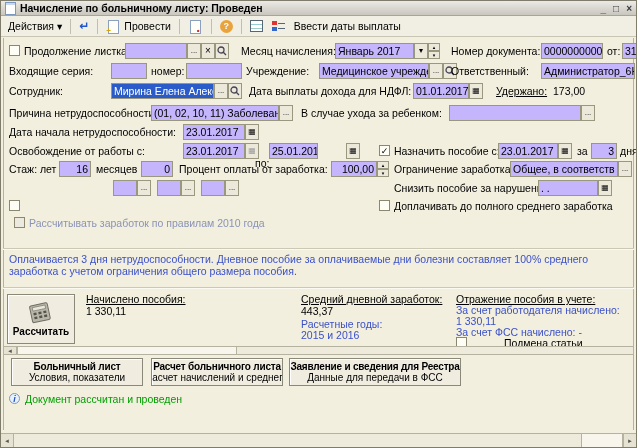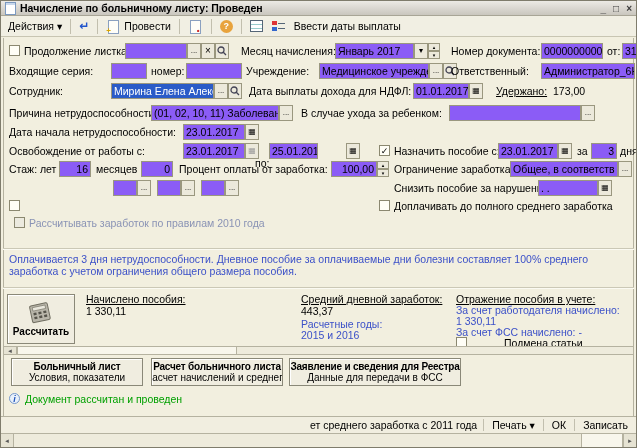--- a/index.html
+++ b/index.html
@@ -27,21 +27,21 @@
   .grid-icon{width:13px;height:12px;border:1px solid #567;box-sizing:border-box;
     background:linear-gradient(#9cc 0 0) 0 3px/100% 1px no-repeat,linear-gradient(#9cc 0 0) 0 7px/100% 1px no-repeat,#fff;}
   .struct-icon{width:13px;height:12px;position:relative;}
   .struct-icon i{position:absolute;width:5px;height:4px;background:#d33;left:0;top:1px;}
   .struct-icon b{position:absolute;width:5px;height:4px;background:#36c;left:0;bottom:1px;}
   .struct-icon s{position:absolute;right:0;top:3px;width:7px;height:1px;background:#567;}
   .struct-icon u{position:absolute;right:0;bottom:3px;width:7px;height:1px;background:#567;}
   .arrow-save{color:#2255cc;font-size:12px;font-weight:bold;line-height:13px;}
   
   .lbl{position:absolute;height:14px;line-height:14px;white-space:nowrap;}
-  .fld{position:absolute;height:16px;background:#8b5cf6;border:1px solid #9a977f;box-sizing:border-box;
+  .fld{position:absolute;height:16px;background:#c4b5fd;border:1px solid #9a977f;box-sizing:border-box;
     display:flex;align-items:center;padding:0 2px;white-space:nowrap;overflow:hidden;}
   .fld.num{justify-content:flex-end;}
   .fld.sel{background:#2a5bc8;color:#fff;}
   .sbtn{position:absolute;width:14px;height:16px;background:#ece9db;border:1px solid #9a977f;box-sizing:border-box;
     display:flex;align-items:center;justify-content:center;font-size:8px;line-height:8px;cursor:default;}
   .spin{position:absolute;width:12px;height:16px;display:flex;flex-direction:column;}
   .spin span{flex:1;background:#ece9db;border:1px solid #9a977f;font-size:5px;line-height:6px;text-align:center;box-sizing:border-box;}
   .cb{position:absolute;width:11px;height:11px;background:#fffef6;border:1px solid #8b8870;box-sizing:border-box;
     font-size:9px;line-height:10px;text-align:center;font-weight:bold;}
   .cb.dis{background:#eceadf;}
@@ -313,32 +313,20 @@
     <span class="s">Расчет начислений и среднего</span>
   </div>
   <div class="tabbtn" style="left:288px;width:172px;">
     <span class="t">Заявление и сведения для Реестра</span>
     <span class="s">Данные для передачи в ФСС</span>
   </div>
 
   <span class="info-i" style="left:8px;top:392px;"><span>i</span></span>
   <span class="lbl green" style="left:24px;top:391px;">Документ рассчитан и проведен</span>
 
-  <div class="footer">
-    <span>ет среднего заработка с 2011 года</span>
-    <span class="fsep"></span>
-    <span class="fbtn">
-      <span>Печать</span>
-      <span>▾</span>
-    </span>
-    <span class="fsep"></span>
-    <span class="fbtn bold">ОК</span>
-    <span class="fsep"></span>
-    <span class="fbtn">Записать</span>
-  </div>
 
   <div class="hscroll" style="left:0;right:0;top:432px;height:15px;border-left:none;border-right:none;">
     <span class="scroll-arrow">◄</span>
     <span style="flex:1;"></span>
     <span class="thumb" style="width:42px;"></span>
     <span class="scroll-arrow right">►</span>
   </div>
 
 </div>
 

